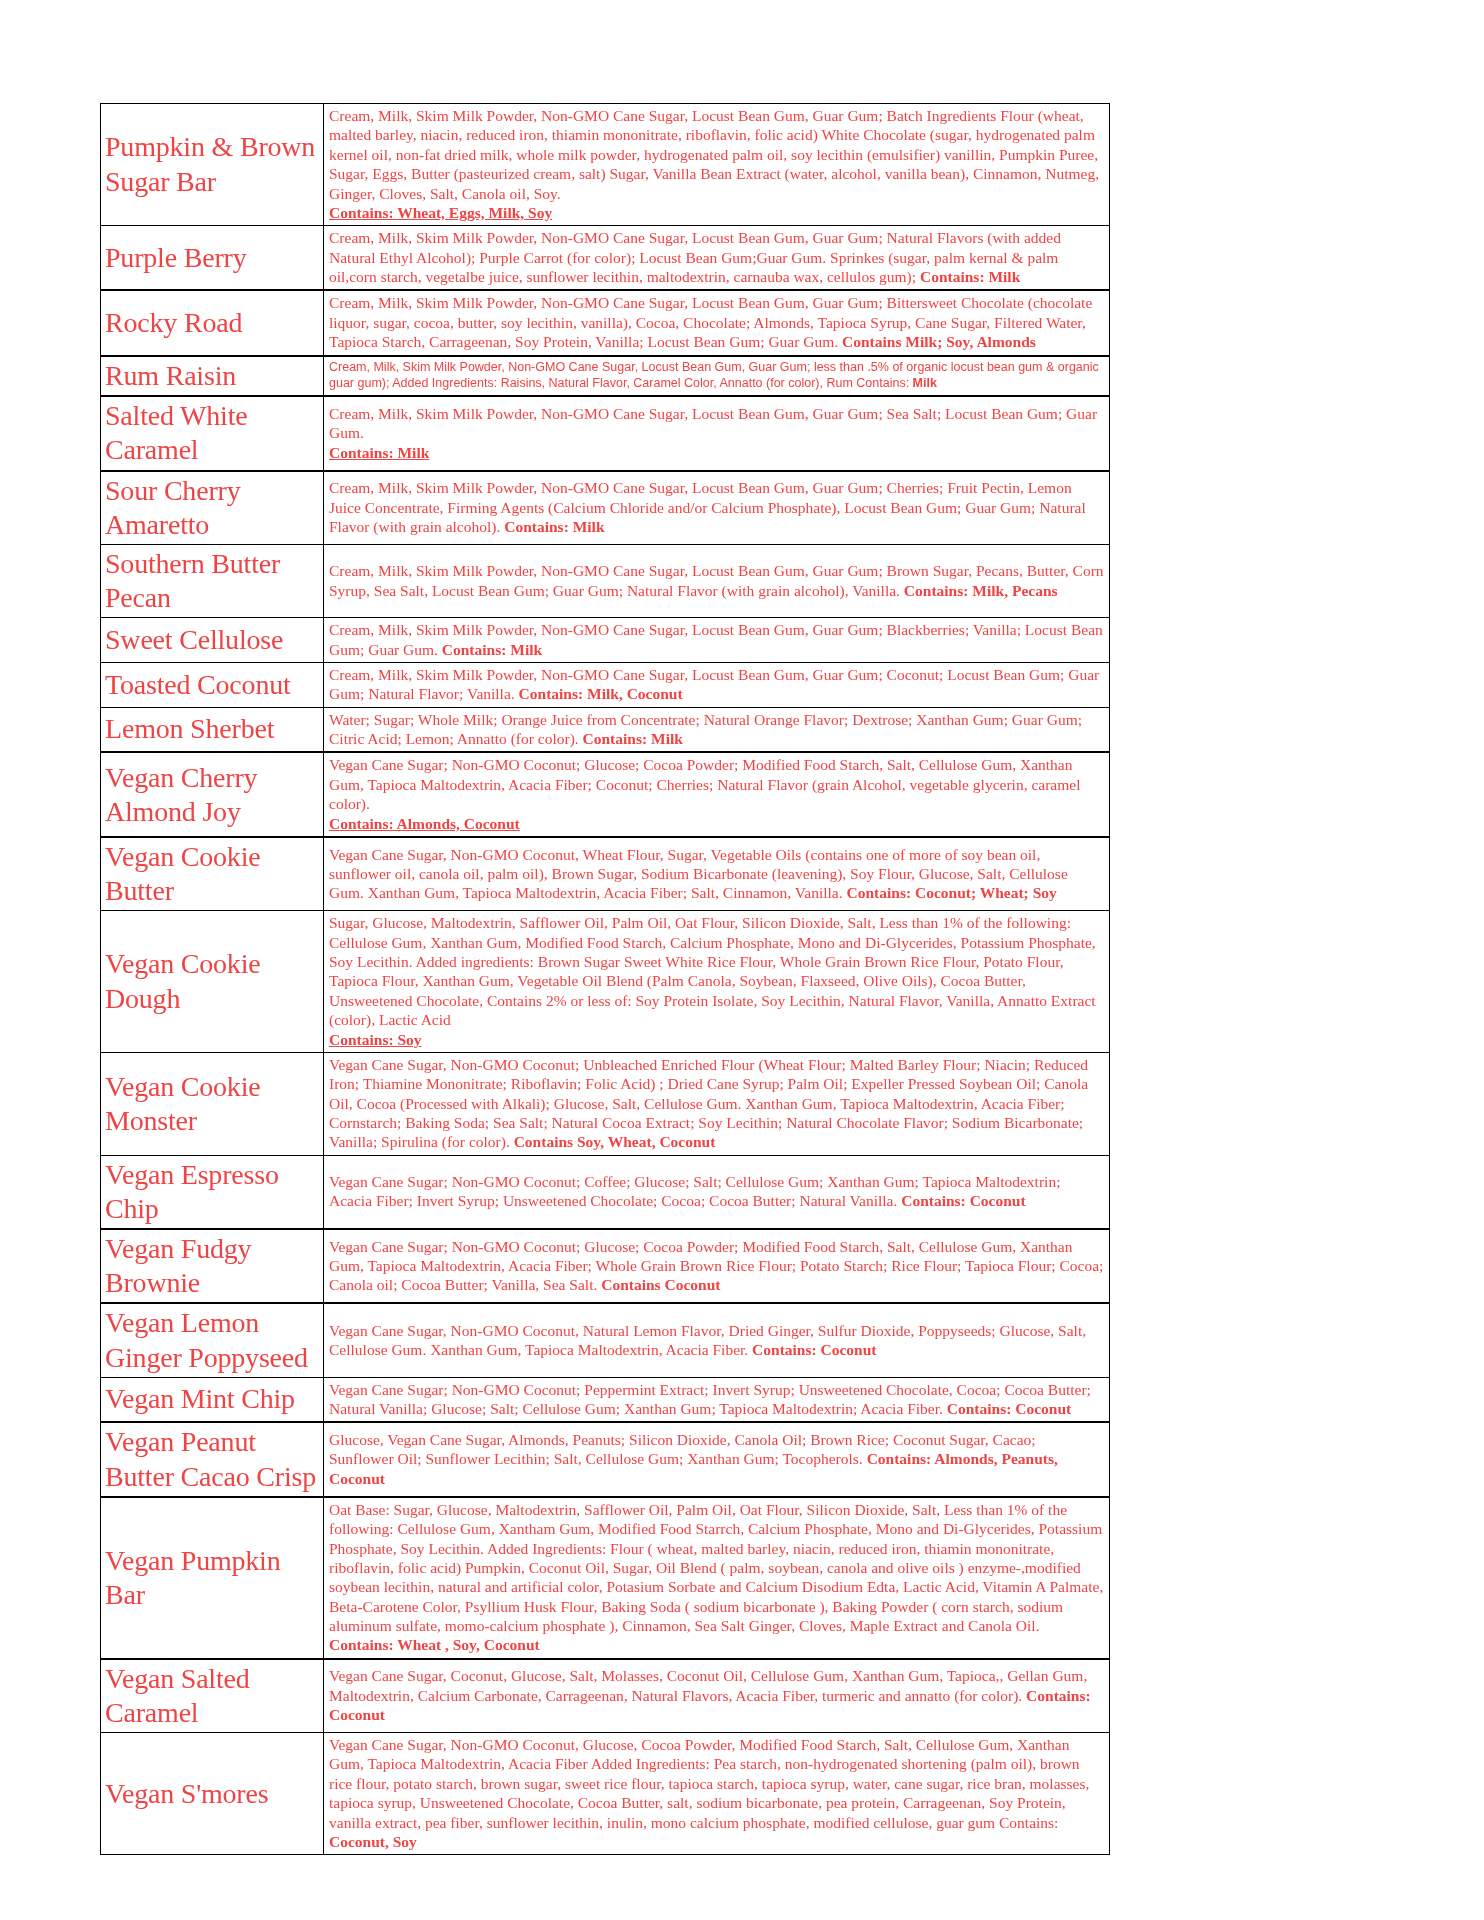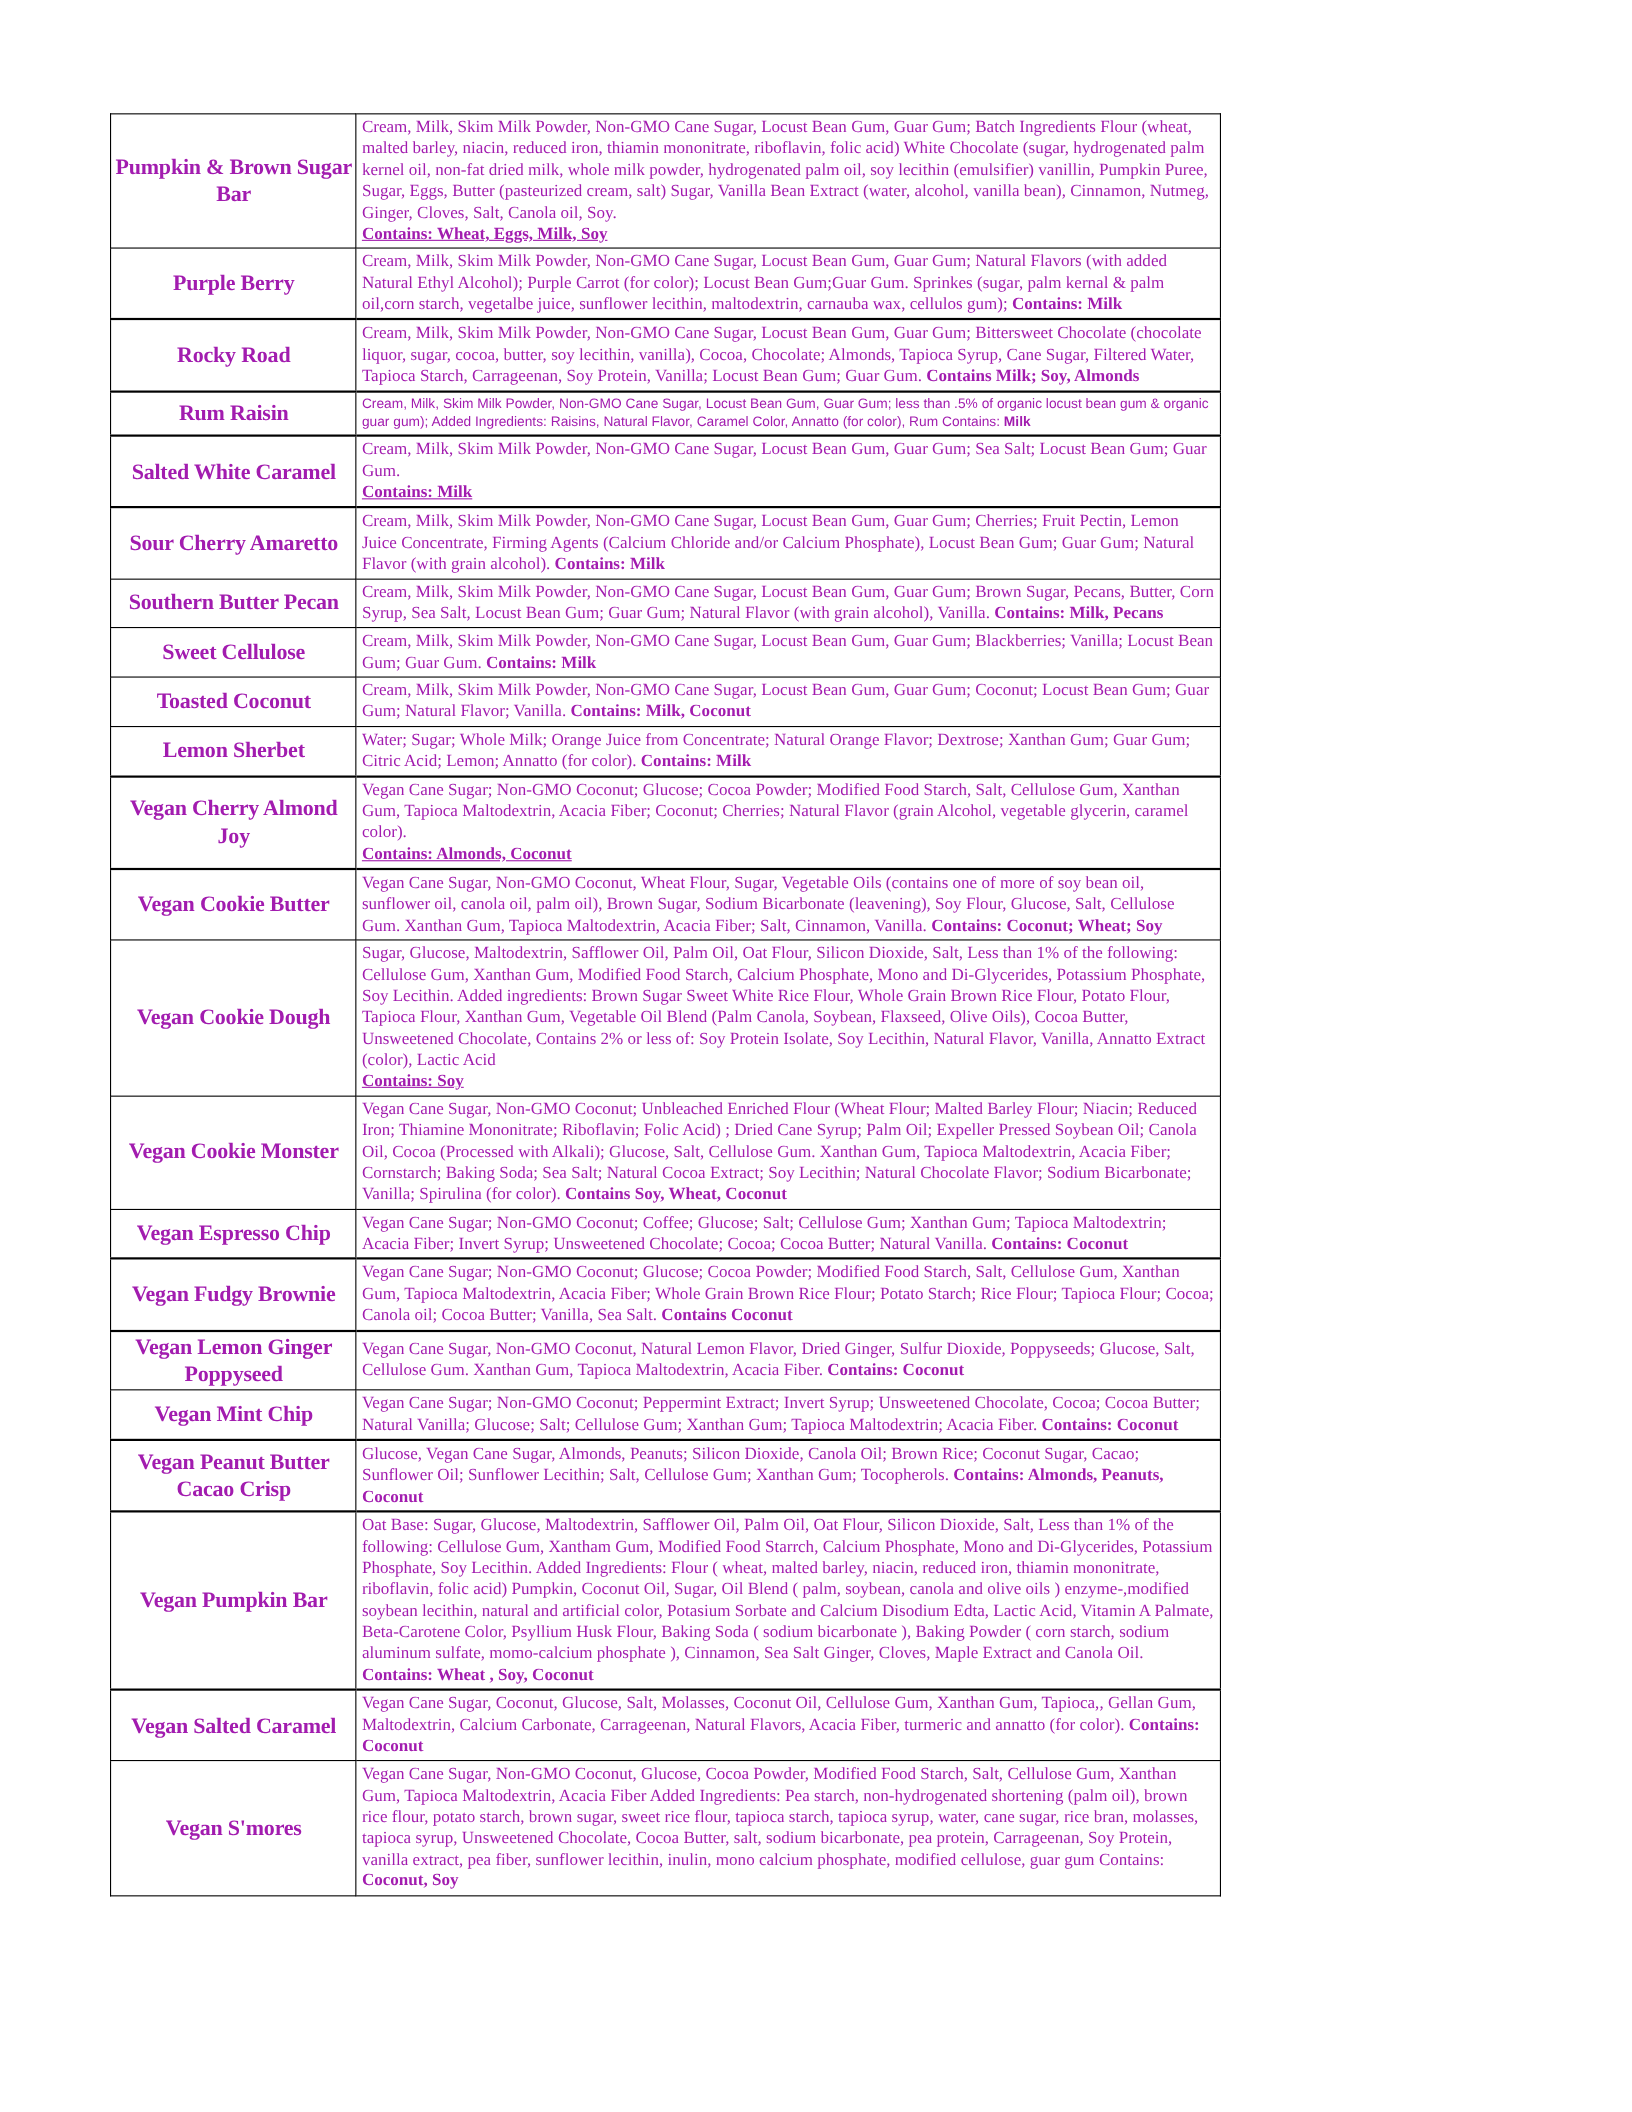--- a/index.html
+++ b/index.html
@@ -22,31 +22,31 @@
   }
   table.ingredients-table {
     border-collapse: collapse;
     width: 1010px;
     table-layout: fixed;
     border: 1px solid #000;
   }
   td {
     border: 1px solid #000;
     vertical-align: middle;
-    color: #a21caf;
+    color: #ef4444;
   }
   tr.thick td {
     border-bottom-width: 2px;
   }
   td.flavor {
     width: 215px;
-    text-align: center;
+    text-align: left;
     font-family: "Liberation Serif", "DejaVu Serif", serif;
-    font-weight: 700;
-    font-size: 20px;
+    font-weight: 400;
+    font-size: 28px;
     line-height: 1.22;
     padding: 2px 3px 2px 4px;
     letter-spacing: -0.2px;
   }
   td.ingredients {
     font-family: "Liberation Serif", "DejaVu Serif", serif;
     font-size: 15.5px;
     line-height: 1.25;
     padding: 2px 5px 3px 5px;
     text-align: left;

